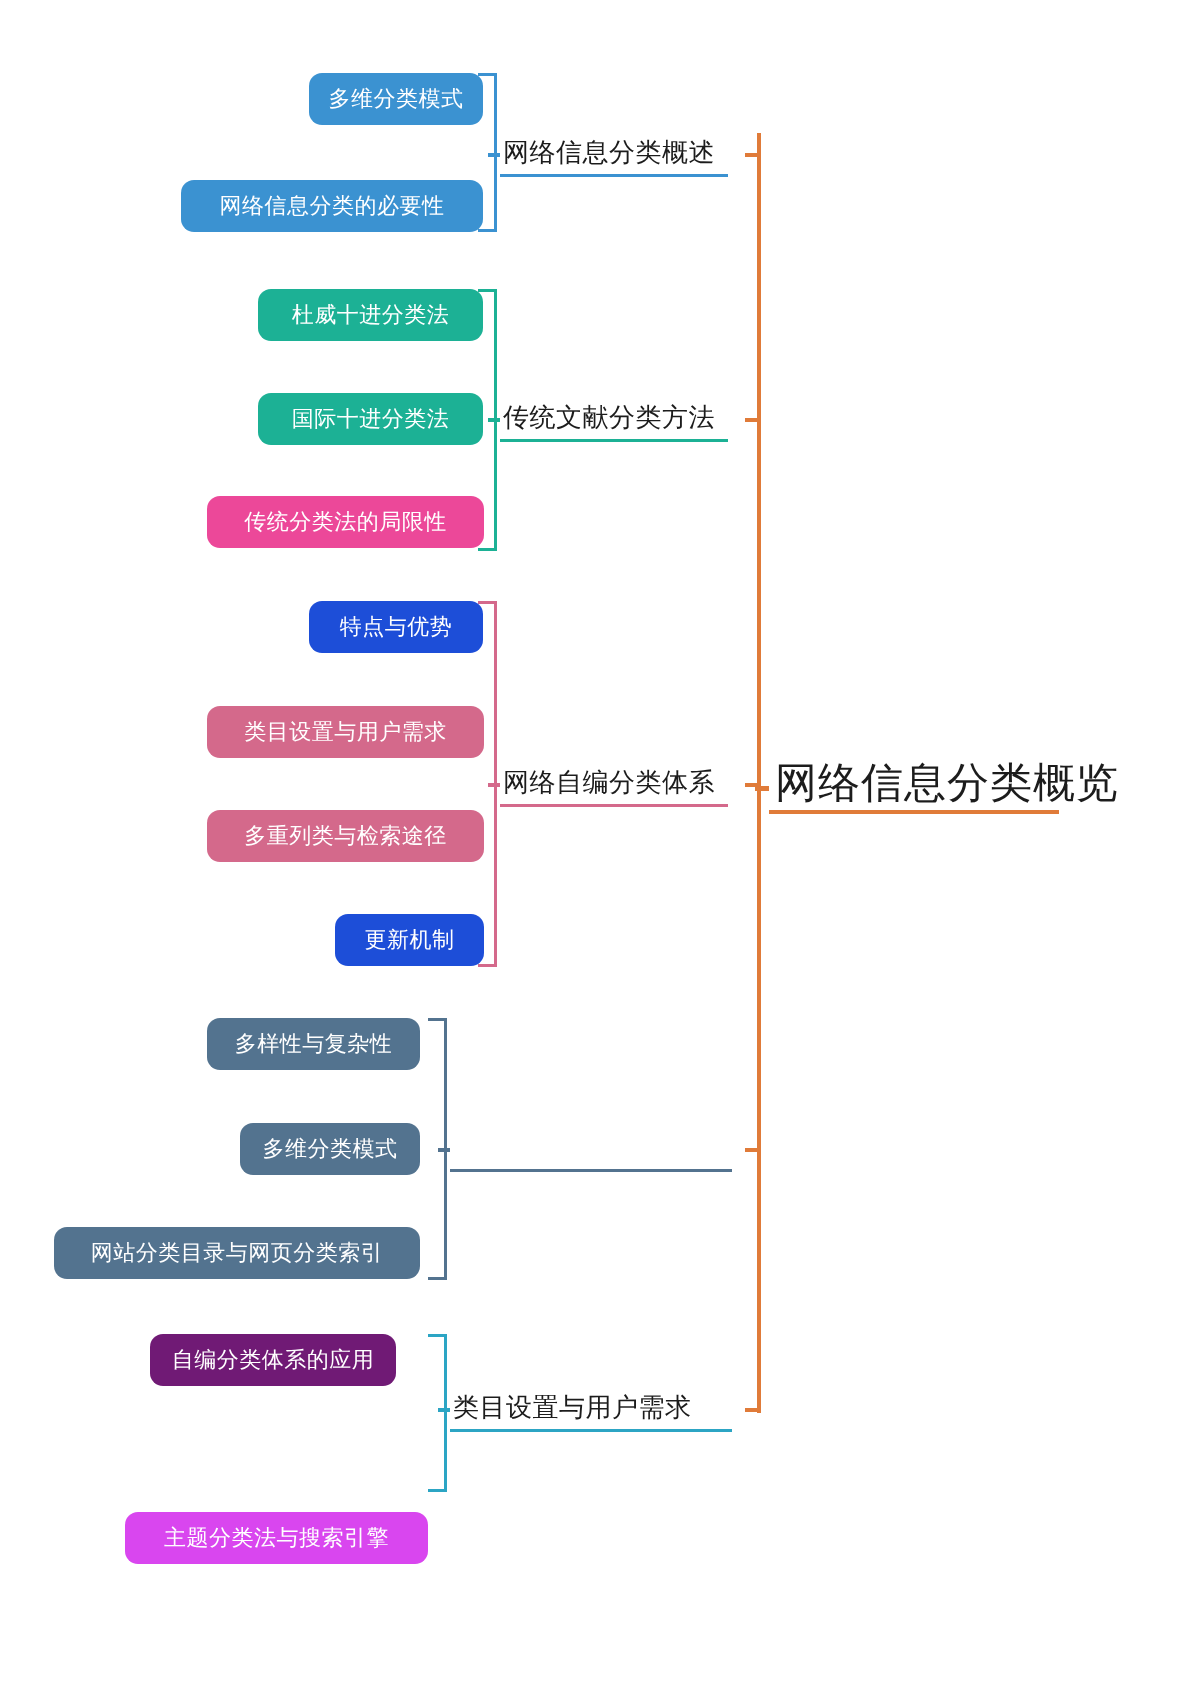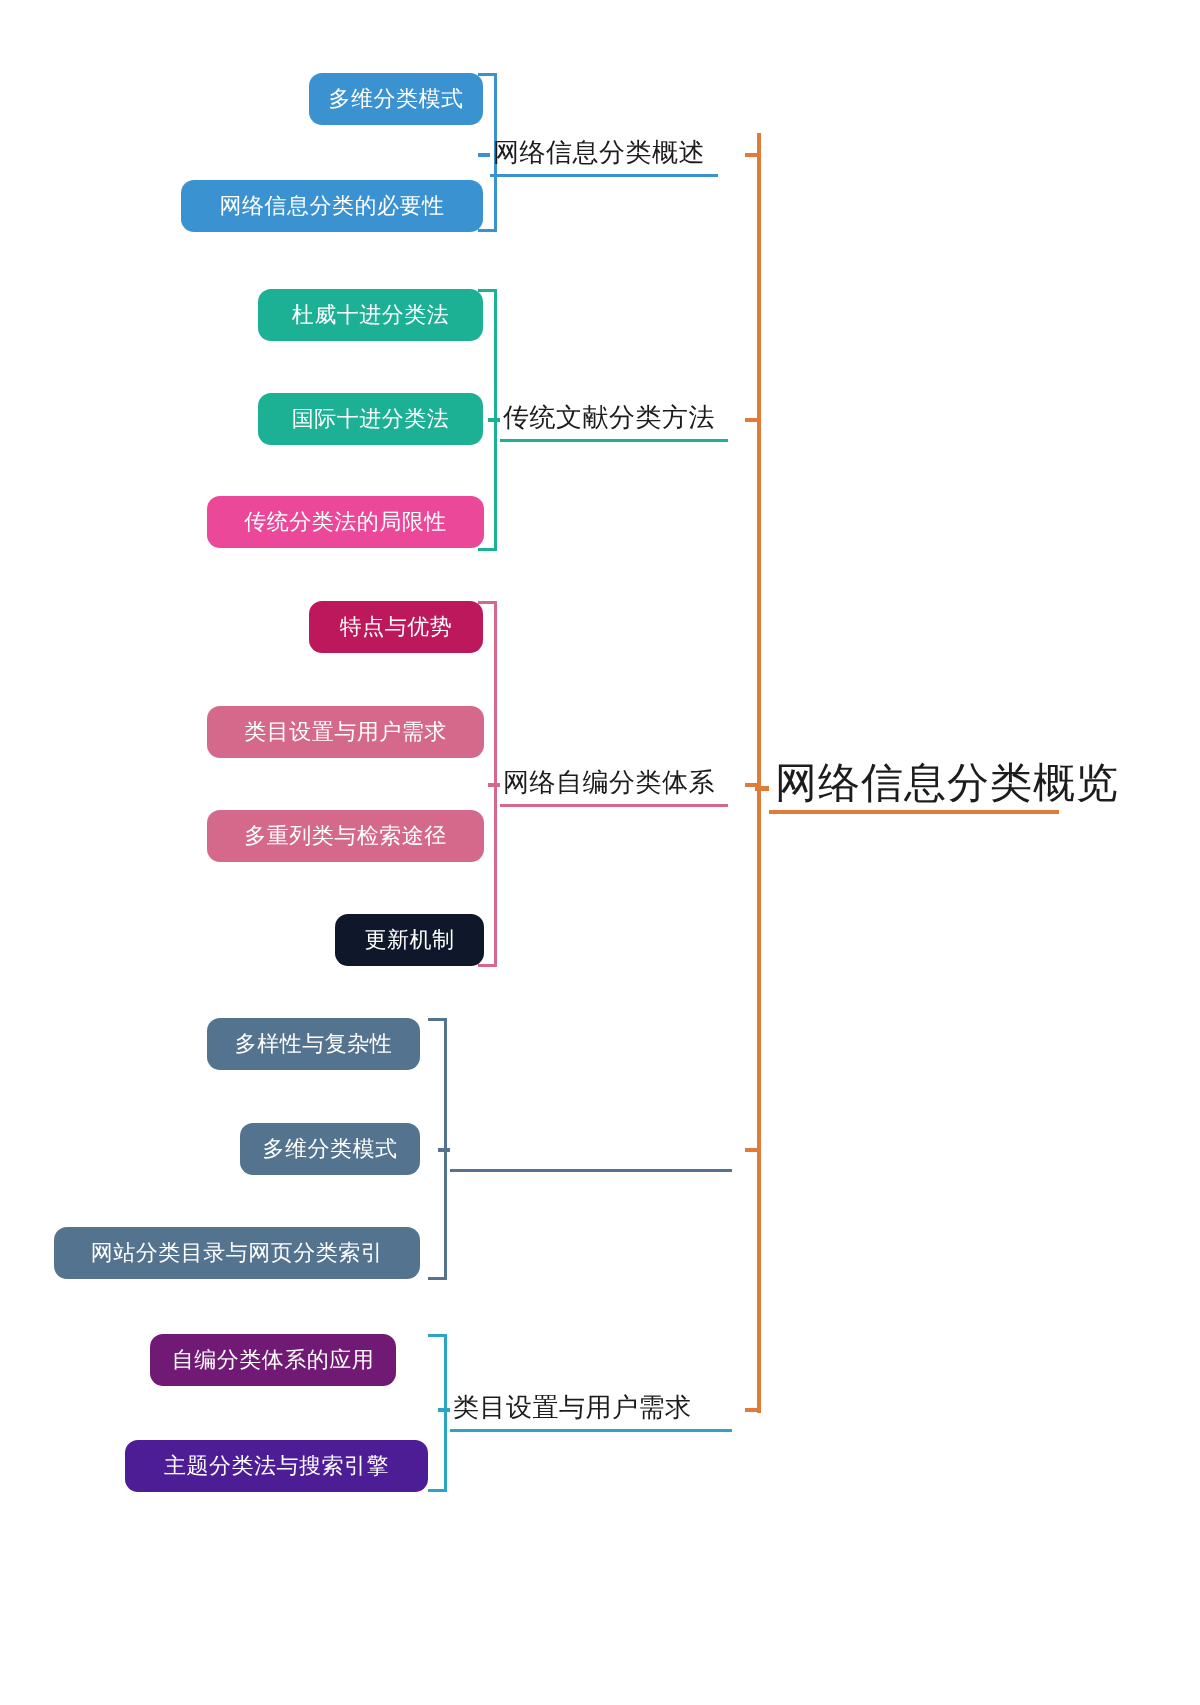--- a/index.html
+++ b/index.html
@@ -129,21 +129,21 @@
   <div id="root-node" style="left:755px; top:762px; height:52px;">
     <div id="root-stub"></div>
     <div id="root-text">网络信息分类概览</div>
     <div id="root-underline" style="width:290px;"></div>
   </div>
 
   <div class="vline" style="left:494px; top:73px; height:159px; background:#3b92d1;"></div>
   <div class="hline" style="left:478px; top:73px; width:19px; background:#3b92d1;"></div>
   <div class="hline" style="left:478px; top:229px; width:19px; background:#3b92d1;"></div>
 
-  <div class="branch" style="left:478px; top:133px;">
+  <div class="branch" style="left:488px; top:133px;">
     <div class="branch-stub" style="background:#3b92d1;"></div>
     <div class="branch-text">网络信息分类概述</div>
     <div class="branch-underline" style="width:228px; background:#3b92d1;"></div>
   </div>
 
   <div class="leaf" style="left:309px; top:73px; width:174px; background:#3b92d1;">
     <span>多维分类模式</span>
   </div>
   <div class="leaf" style="left:181px; top:180px; width:302px; background:#3b92d1;">
     <span>网络信息分类的必要性</span>
@@ -172,30 +172,30 @@
   <div class="vline" style="left:494px; top:601px; height:366px; background:#d4698b;"></div>
   <div class="hline" style="left:478px; top:601px; width:19px; background:#d4698b;"></div>
   <div class="hline" style="left:478px; top:964px; width:19px; background:#d4698b;"></div>
 
   <div class="branch" style="left:488px; top:763px;">
     <div class="branch-stub" style="background:#d4698b;"></div>
     <div class="branch-text">网络自编分类体系</div>
     <div class="branch-underline" style="width:228px; background:#d4698b;"></div>
   </div>
 
-  <div class="leaf" style="left:309px; top:601px; width:174px; background:#be185d;">
+  <div class="leaf" style="left:309px; top:601px; width:174px; background:#1d4ed8;">
     <span>特点与优势</span>
   </div>
   <div class="leaf" style="left:207px; top:706px; width:277px; background:#d4698b;">
     <span>类目设置与用户需求</span>
   </div>
   <div class="leaf" style="left:207px; top:810px; width:277px; background:#d4698b;">
     <span>多重列类与检索途径</span>
   </div>
-  <div class="leaf" style="left:335px; top:914px; width:149px; background:#0f172a;">
+  <div class="leaf" style="left:335px; top:914px; width:149px; background:#1d4ed8;">
     <span>更新机制</span>
   </div>
 
   <div class="vline" style="left:444px; top:1018px; height:262px; background:#53738f;"></div>
   <div class="hline" style="left:428px; top:1018px; width:19px; background:#53738f;"></div>
   <div class="hline" style="left:428px; top:1277px; width:19px; background:#53738f;"></div>
 
   <div class="branch" style="left:438px; top:1128px;">
     <div class="branch-stub" style="background:#53738f;"></div>
     <div class="branch-underline" style="width:282px; background:#53738f;"></div>
@@ -217,17 +217,17 @@
 
   <div class="branch" style="left:438px; top:1388px;">
     <div class="branch-stub" style="background:#2ca5c4;"></div>
     <div class="branch-text">类目设置与用户需求</div>
     <div class="branch-underline" style="width:282px; background:#2ca5c4;"></div>
   </div>
 
   <div class="leaf" style="left:150px; top:1334px; width:246px; background:#701a75;">
     <span>自编分类体系的应用</span>
   </div>
-  <div class="leaf" style="left:125px; top:1440px; width:303px; background:#4c1d95;">
+  <div class="leaf" style="left:125px; top:1512px; width:303px; background:#d946ef;">
     <span>主题分类法与搜索引擎</span>
   </div>
 
 </div>
 
 </body></html>

